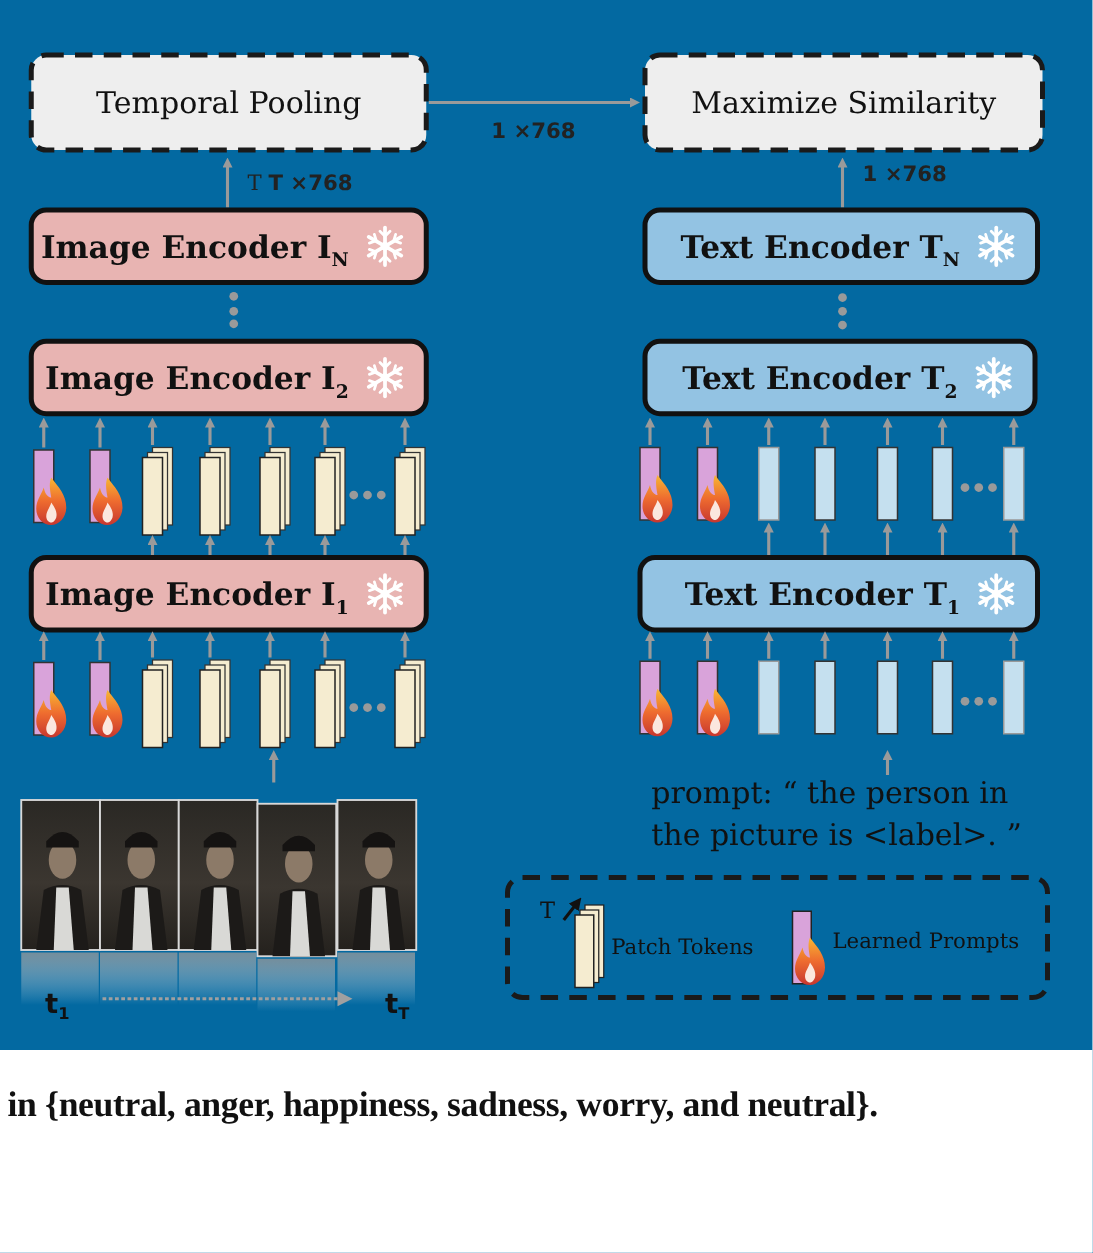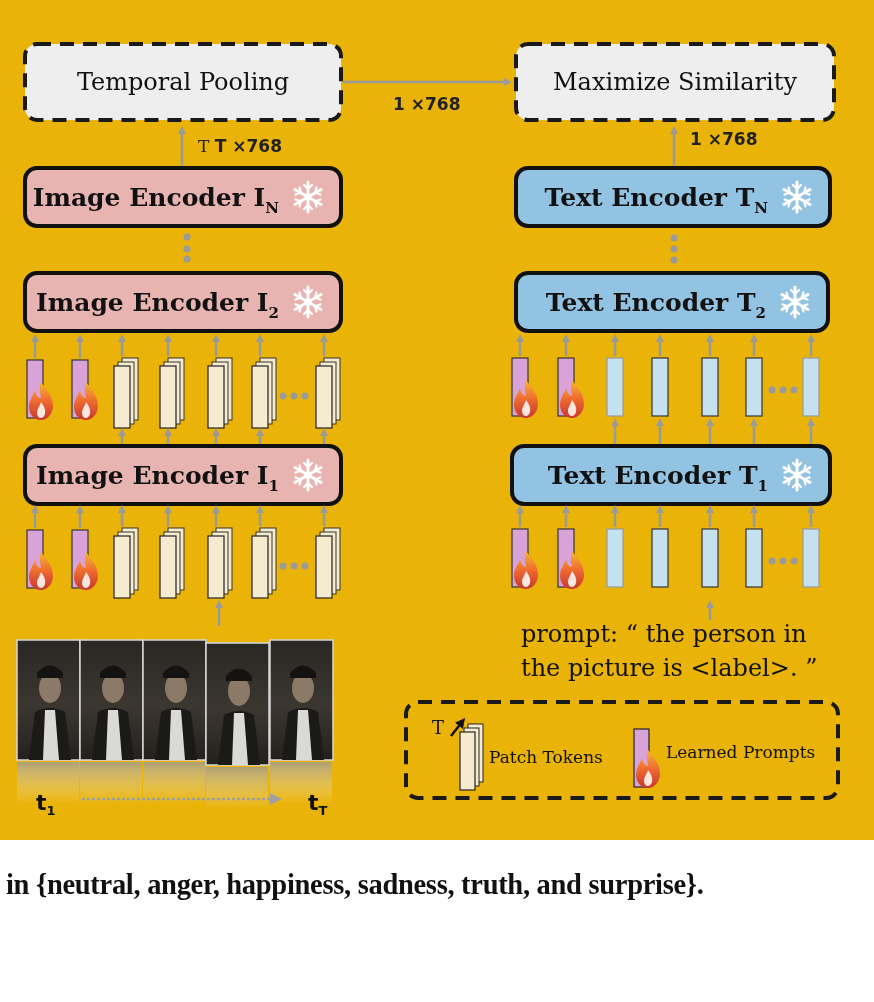--- a/index.html
+++ b/index.html
@@ -1,18 +1,18 @@
 <!DOCTYPE html>
 <html><head>
 <meta charset="utf-8">
 <style>
   * { box-sizing: border-box; margin: 0; padding: 0; }
   html, body { width: 874px; height: 1002px; background: #ffffff; overflow: hidden; }
   body { position: relative; font-family: "DejaVu Serif", serif; color: #111; }
-  #figure-area { position: absolute; left: 0; top: 0; width: 874px; height: 840px; background: #eab308; }
+  #figure-area { position: absolute; left: 0; top: 0; width: 874px; height: 840px; background: #0369a1; }
   svg#diagram { position: absolute; left: 0; top: 0; }
   .caption { position: absolute; left: 6px; top: 866px; width: 862px;
     font-family: "Liberation Serif", serif; font-weight: bold; font-size: 28.5px; line-height: 38px;
     letter-spacing: -0.3px; color: #111; }
   .caption div { white-space: nowrap; }
   .lbl-serif { font-family: "DejaVu Serif", serif; }
   .lbl-sans { font-family: "DejaVu Sans", sans-serif; font-weight: bold; }
 </style>
 </head>
 <body>
@@ -346,14 +346,14 @@
     <g>
       <rect x="634" y="729" width="15" height="58" fill="#d9a3da" stroke="#222" stroke-width="1.2"></rect>
       <use href="#flame" x="648" y="772" transform="translate(0,0)"></use>
     </g>
     <text x="666" y="758" font-size="17" class="lbl-serif" fill="#111">Learned Prompts</text>
   </g>
 </svg>
 </div>
 
 <div class="caption">
-  <div>in {neutral, anger, happiness, sadness, truth, and surprise}.</div>
+  <div>in {neutral, anger, happiness, sadness, worry, and neutral}.</div>
 </div>
 
 </body></html>

